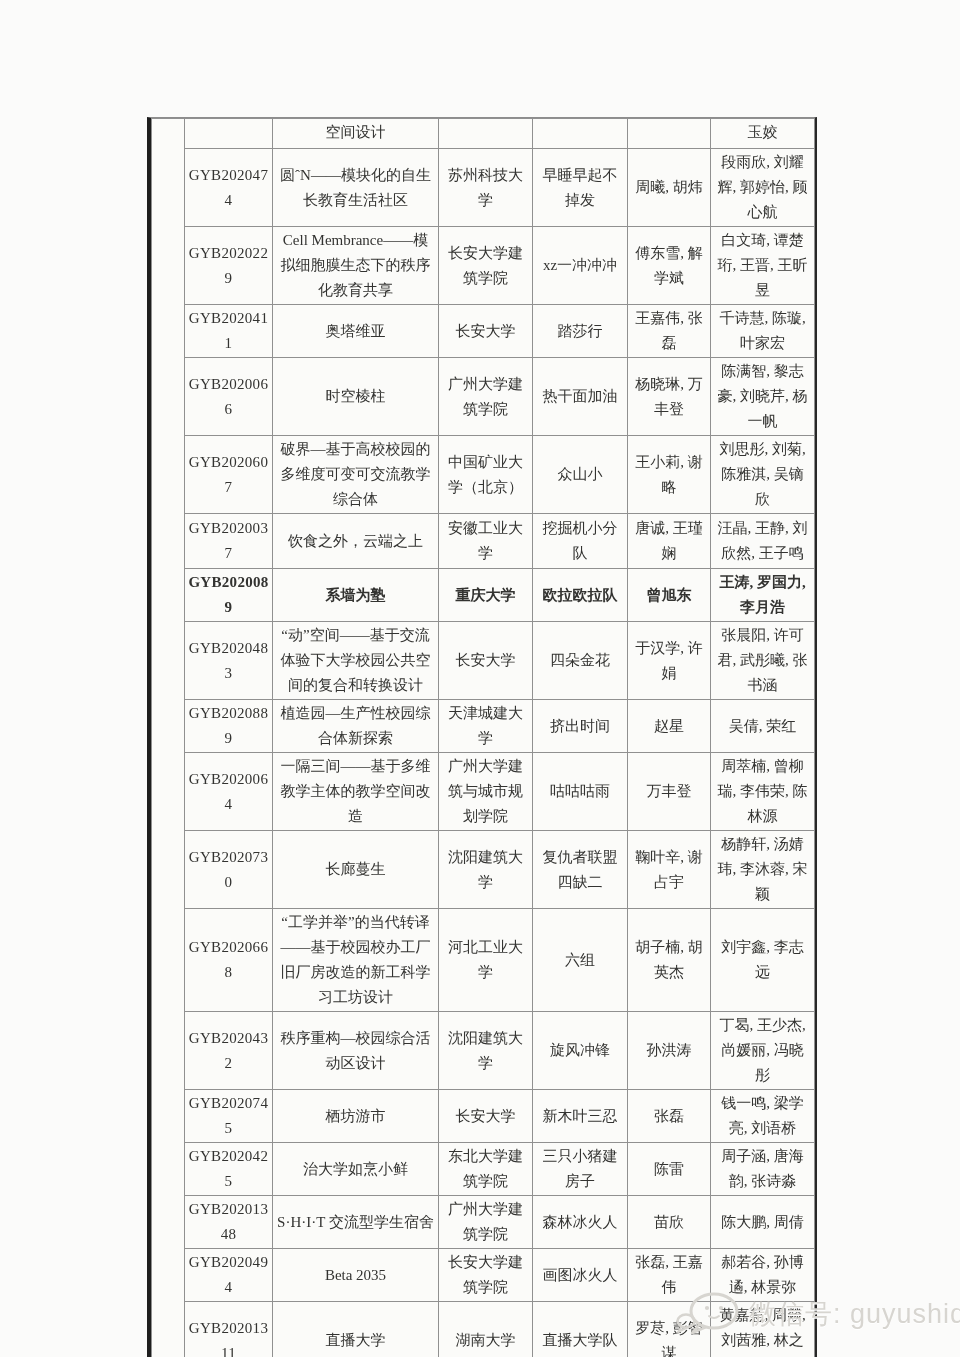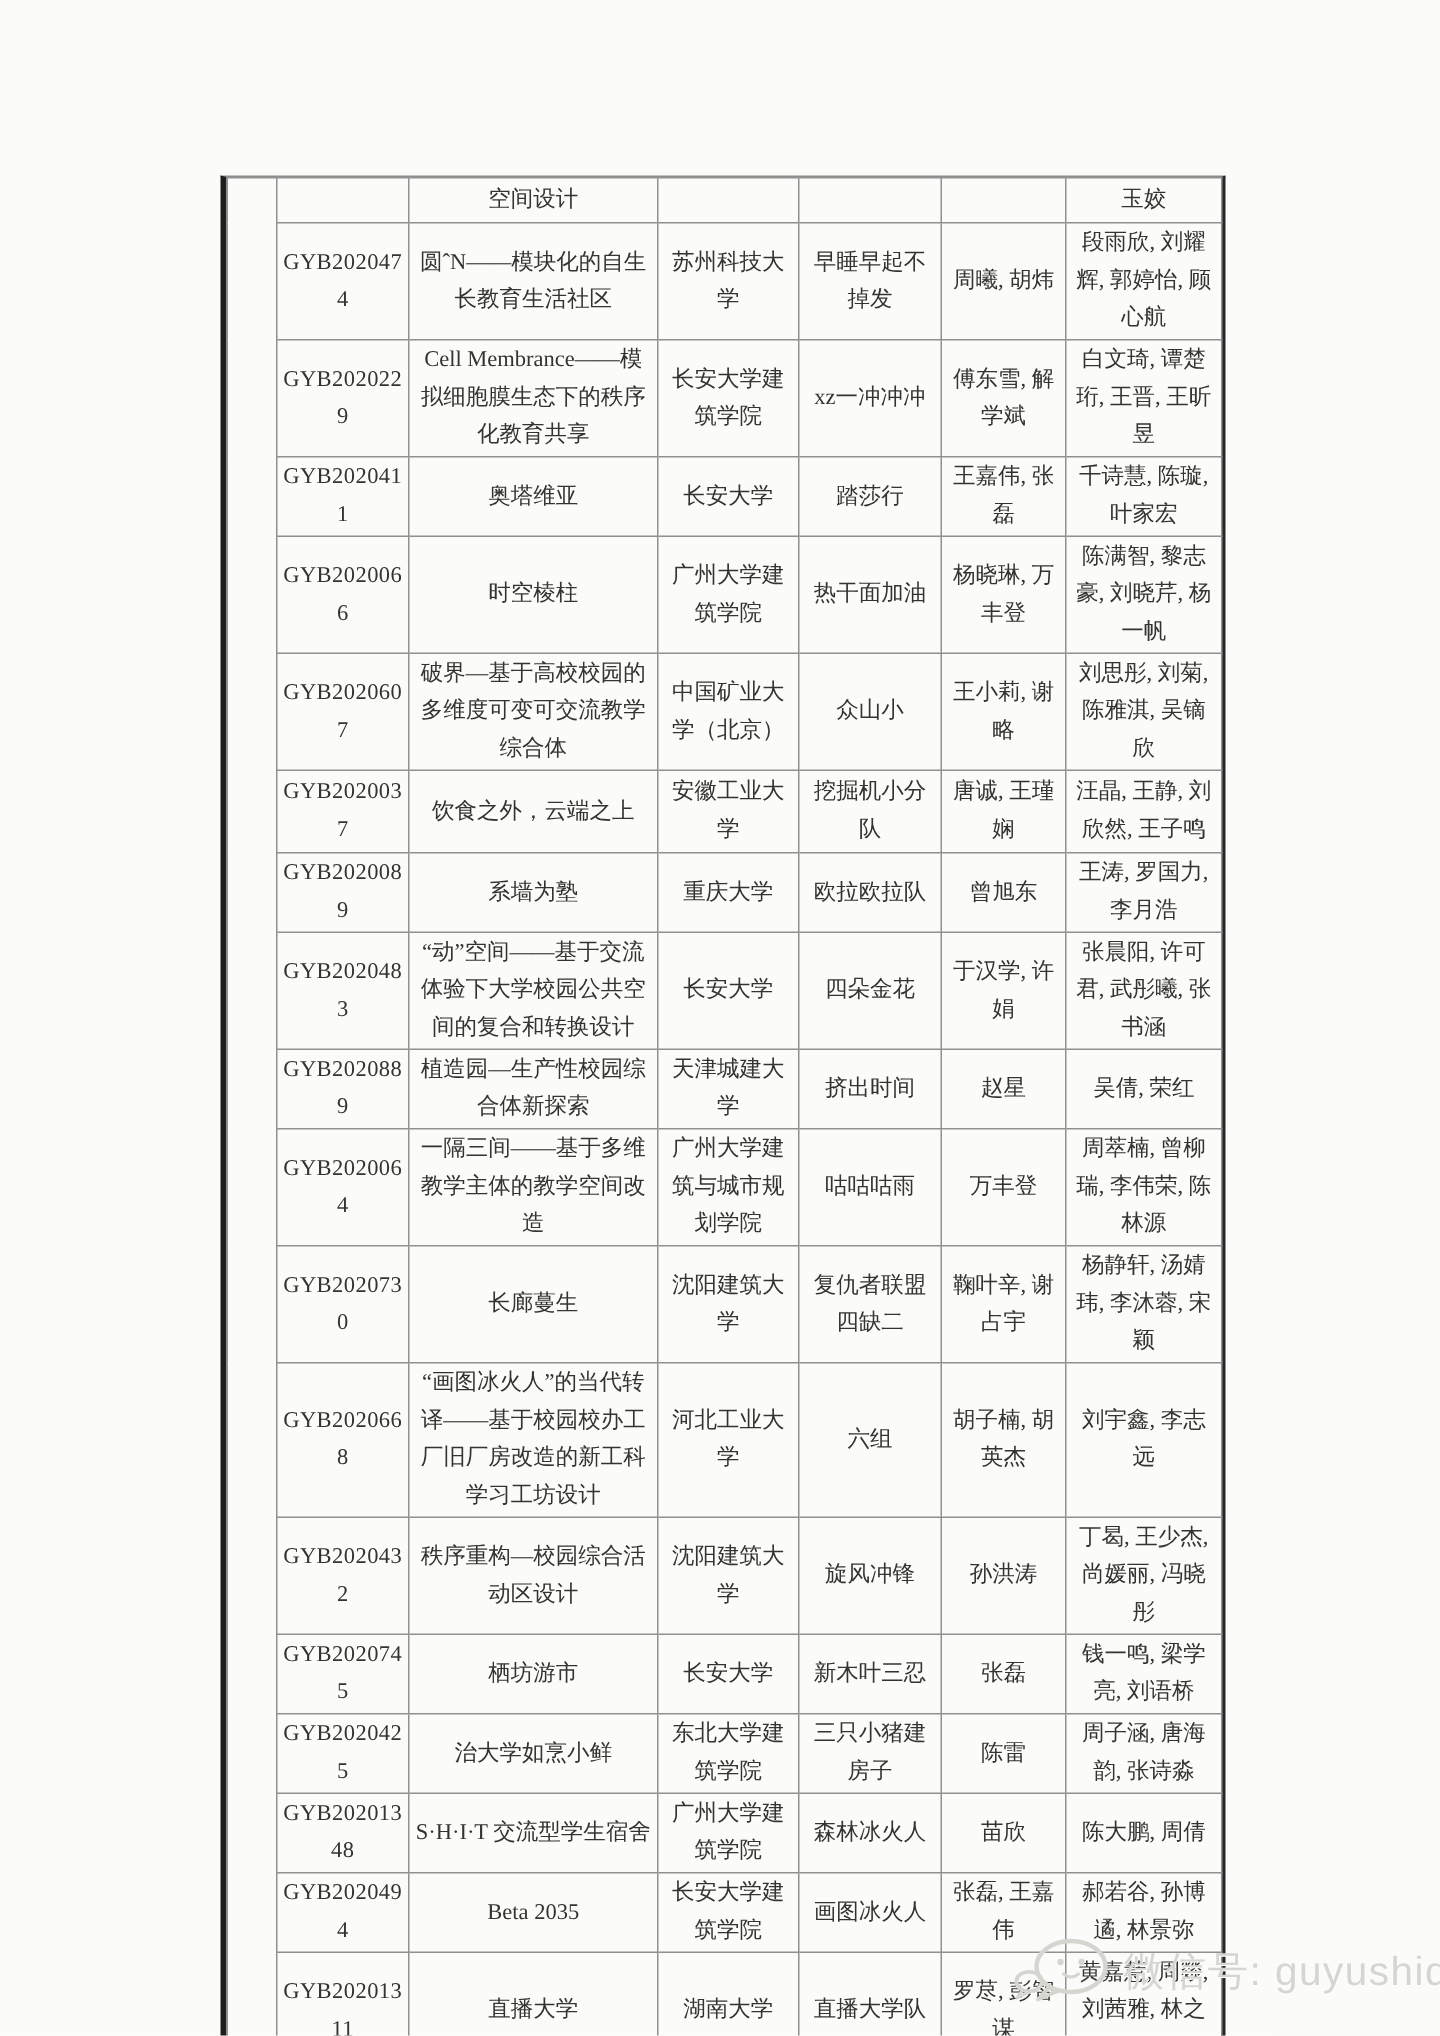--- a/index.html
+++ b/index.html
@@ -139,21 +139,21 @@
             <td class="cell-members">刘思彤, 刘菊, 陈雅淇, 吴镝欣</td>
           </tr>
           <tr style="height: 55px;">
             <td class="cell-id">GYB2020037</td>
             <td class="cell-project">饮食之外，云端之上</td>
             <td class="cell-university">安徽工业大学</td>
             <td class="cell-team">挖掘机小分队</td>
             <td class="cell-leaders">唐诚, 王瑾娴</td>
             <td class="cell-members">汪晶, 王静, 刘欣然, 王子鸣</td>
           </tr>
-          <tr style="height: 53px;">
+          <tr style="height: 53px; font-weight: bold;">
             <td class="cell-id">GYB2020089</td>
             <td class="cell-project">系墙为塾</td>
             <td class="cell-university">重庆大学</td>
             <td class="cell-team">欧拉欧拉队</td>
             <td class="cell-leaders">曾旭东</td>
             <td class="cell-members">王涛, 罗国力, 李月浩</td>
           </tr>
           <tr style="height: 77px;">
             <td class="cell-id">GYB2020483</td>
             <td class="cell-project">“动”空间——基于交流体验下大学校园公共空间的复合和转换设计</td>
@@ -181,21 +181,21 @@
           <tr style="height: 52px;">
             <td class="cell-id">GYB2020730</td>
             <td class="cell-project">长廊蔓生</td>
             <td class="cell-university">沈阳建筑大学</td>
             <td class="cell-team">复仇者联盟四缺二</td>
             <td class="cell-leaders">鞠叶辛, 谢占宇</td>
             <td class="cell-members">杨静轩, 汤婧玮, 李沐蓉, 宋颖</td>
           </tr>
           <tr style="height: 102px;">
             <td class="cell-id">GYB2020668</td>
-            <td class="cell-project">“画图冰火人”的当代转译——基于校园校办工厂旧厂房改造的新工科学习工坊设计</td>
+            <td class="cell-project">“工学并举”的当代转译——基于校园校办工厂旧厂房改造的新工科学习工坊设计</td>
             <td class="cell-university">河北工业大学</td>
             <td class="cell-team">六组</td>
             <td class="cell-leaders">胡子楠, 胡英杰</td>
             <td class="cell-members">刘宇鑫, 李志远</td>
           </tr>
           <tr style="height: 53px;">
             <td class="cell-id">GYB2020432</td>
             <td class="cell-project">秩序重构—校园综合活动区设计</td>
             <td class="cell-university">沈阳建筑大学</td>
             <td class="cell-team">旋风冲锋</td>

